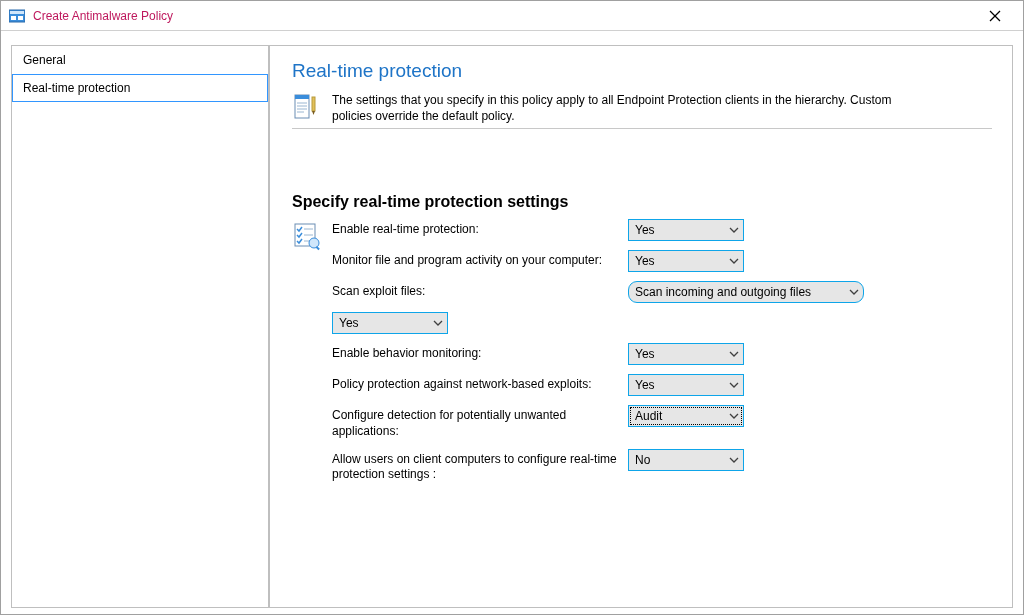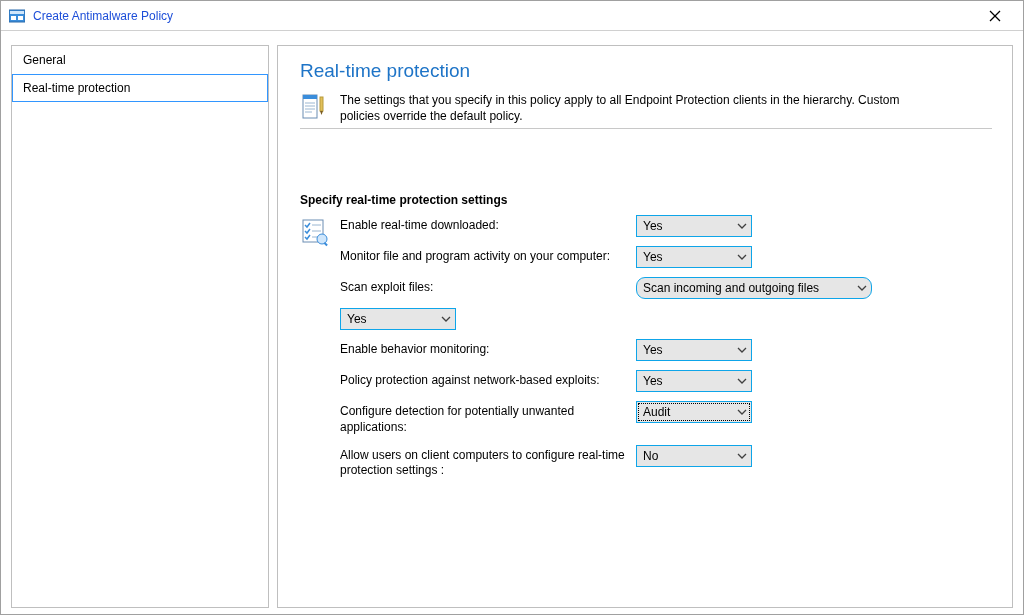--- a/index.html
+++ b/index.html
@@ -27,33 +27,32 @@
       padding: 0 6px 0 8px;
       border-bottom: 1px solid #d0d0d0;
       background: #fff;
     }
     .titlebar .app-icon {
       width: 16px; height: 16px;
       margin-right: 8px;
       display: inline-flex;
       align-items: center; justify-content: center;
     }
-    .titlebar .title { font-size: 12px; color: #1d4ed8; }
+    .titlebar .title { font-size: 12px; color: #be185d; }
     .titlebar .spacer { flex: 1; }
     .titlebar .close {
       width: 44px; height: 28px;
       display: flex; align-items: center; justify-content: center;
       font-size: 14px; color: #000;
       cursor: pointer;
     }
     .body {
       flex: 1;
       display: flex;
       padding: 14px 10px 6px 10px;
-      gap: 8px;
     }
     .sidebar {
       width: 258px;
       border: 1px solid #bfbfbf;
       background: #fff;
       overflow: hidden;
     }
     .sidebar-item {
       padding: 6px 10px;
       font-size: 12px;
@@ -95,21 +94,21 @@
       line-height: 1.35;
       max-width: 600px;
     }
     .hr {
       border: none;
       border-top: 1px solid #c8c8c8;
       margin-bottom: 64px;
     }
     .section-heading {
       font-weight: 700;
-      font-size: 12px;
+      font-size: 16px;
       margin-bottom: 8px;
     }
     .settings-block {
       display: flex;
       align-items: flex-start;
       gap: 10px;
     }
     .settings-icon {
       width: 30px; height: 30px;
       flex: 0 0 30px;
@@ -226,21 +225,21 @@
             <polyline points="5,20 7,22 10,18" fill="none" stroke="#3a8ddb" stroke-width="1.5"></polyline>
             <line x1="12" y1="20" x2="21" y2="20" stroke="#9ab6d1"></line>
             <circle cx="22" cy="22" r="5" fill="#cfe6fb" stroke="#3a8ddb"></circle>
             <rect x="25" y="25" width="4" height="2" fill="#3a8ddb" transform="rotate(45 25 25)"></rect>
           </svg>
         </span>
 
         <div class="settings-table">
 
           <div class="setting-row">
-            <div class="setting-label">Enable real-time downloaded:</div>
+            <div class="setting-label">Enable real-time protection:</div>
             <div class="setting-control">
               <div class="combo">
                 <span>Yes</span>
                 <span class="chev">
                   <svg width="10" height="6" viewBox="0 0 10 6">
                       <polyline points="1,1 5,5 9,1" fill="none" stroke="#404040" stroke-width="1.3"></polyline>
                     </svg>
                 </span>
               </div>
             </div>

